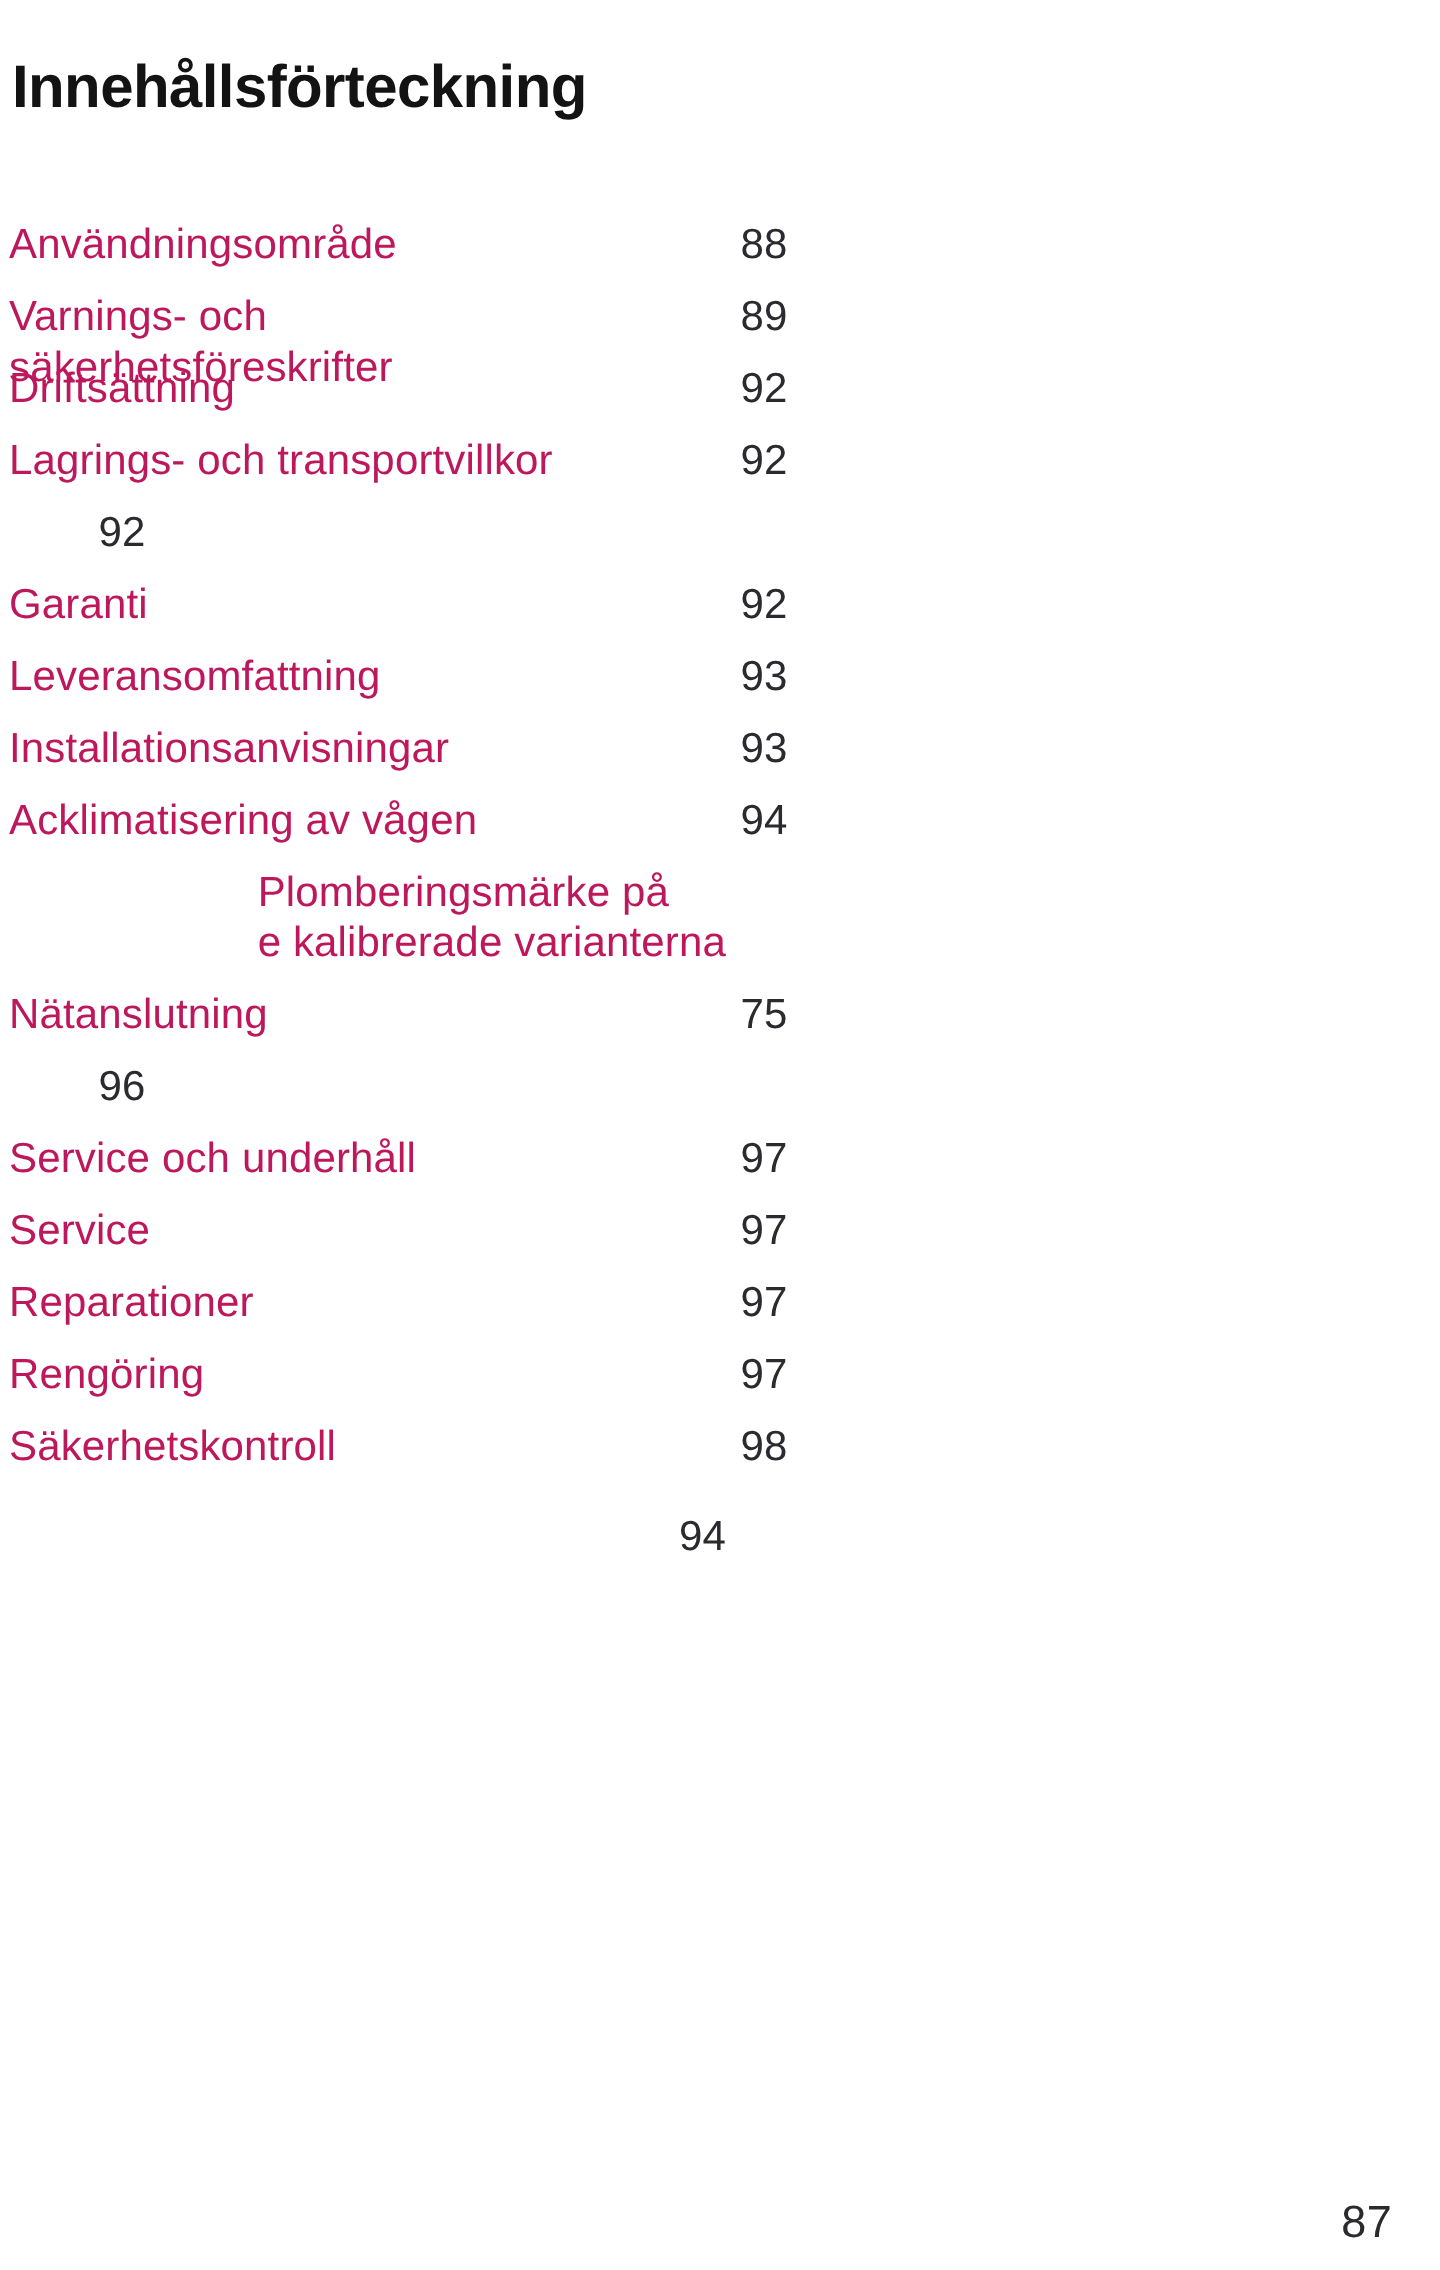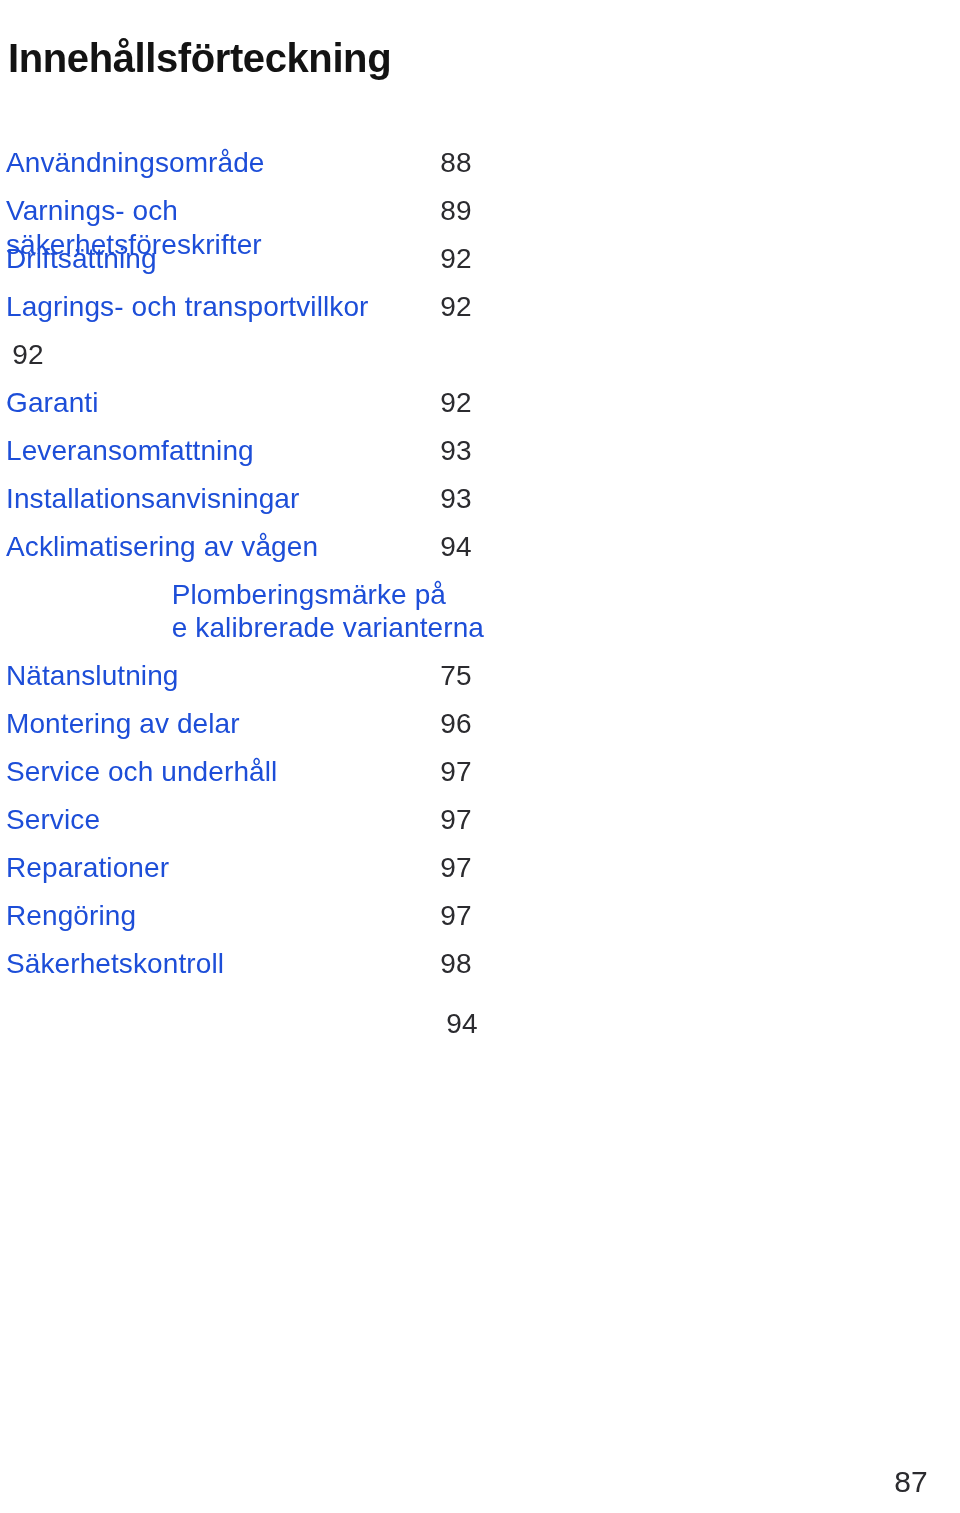--- a/index.html
+++ b/index.html
@@ -56,38 +56,39 @@
     align-items: flex-end;
     flex-direction: column;
   }
 
   .toc-label {
     flex: 0 0 428px;
     font-size: 28px;
     line-height: 34px;
     font-weight: 300;
     letter-spacing: 0.1px;
-    color: #1d4ed8;
+    color: #be185d;
     white-space: pre-line;
   }
 
   .toc-row.two-line .toc-label {
     line-height: 33px;
     padding-bottom: 1px;
   }
 
   .toc-page {
     flex: 0 0 auto;
     font-size: 28px;
     line-height: 34px;
     font-weight: 300;
     letter-spacing: 0.1px;
     color: #2b2b2f;
-    text-align: center;
+    text-align: right;
     min-width: 44px;
+    margin-left: 47px;
   }
 
   .toc-row.two-line .toc-page {
     padding-bottom: 1px;
   }
 
   
   .folio {
     position: absolute;
     right: 16px;
@@ -145,21 +146,20 @@
       <div class="toc-row two-line">
         <span class="toc-label">Plomberingsmärke på
 e kalibrerade varianterna</span>
         <span class="toc-page">94</span>
       </div>
       <div class="toc-row">
         <span class="toc-label">Nätanslutning</span>
         <span class="toc-page">75</span>
       </div>
       <div class="toc-row">
-        <span class="toc-label">Montering av delar</span>
         <span class="toc-page">96</span>
       </div>
       <div class="toc-row">
         <span class="toc-label">Service och underhåll</span>
         <span class="toc-page">97</span>
       </div>
       <div class="toc-row">
         <span class="toc-label">Service</span>
         <span class="toc-page">97</span>
       </div>

